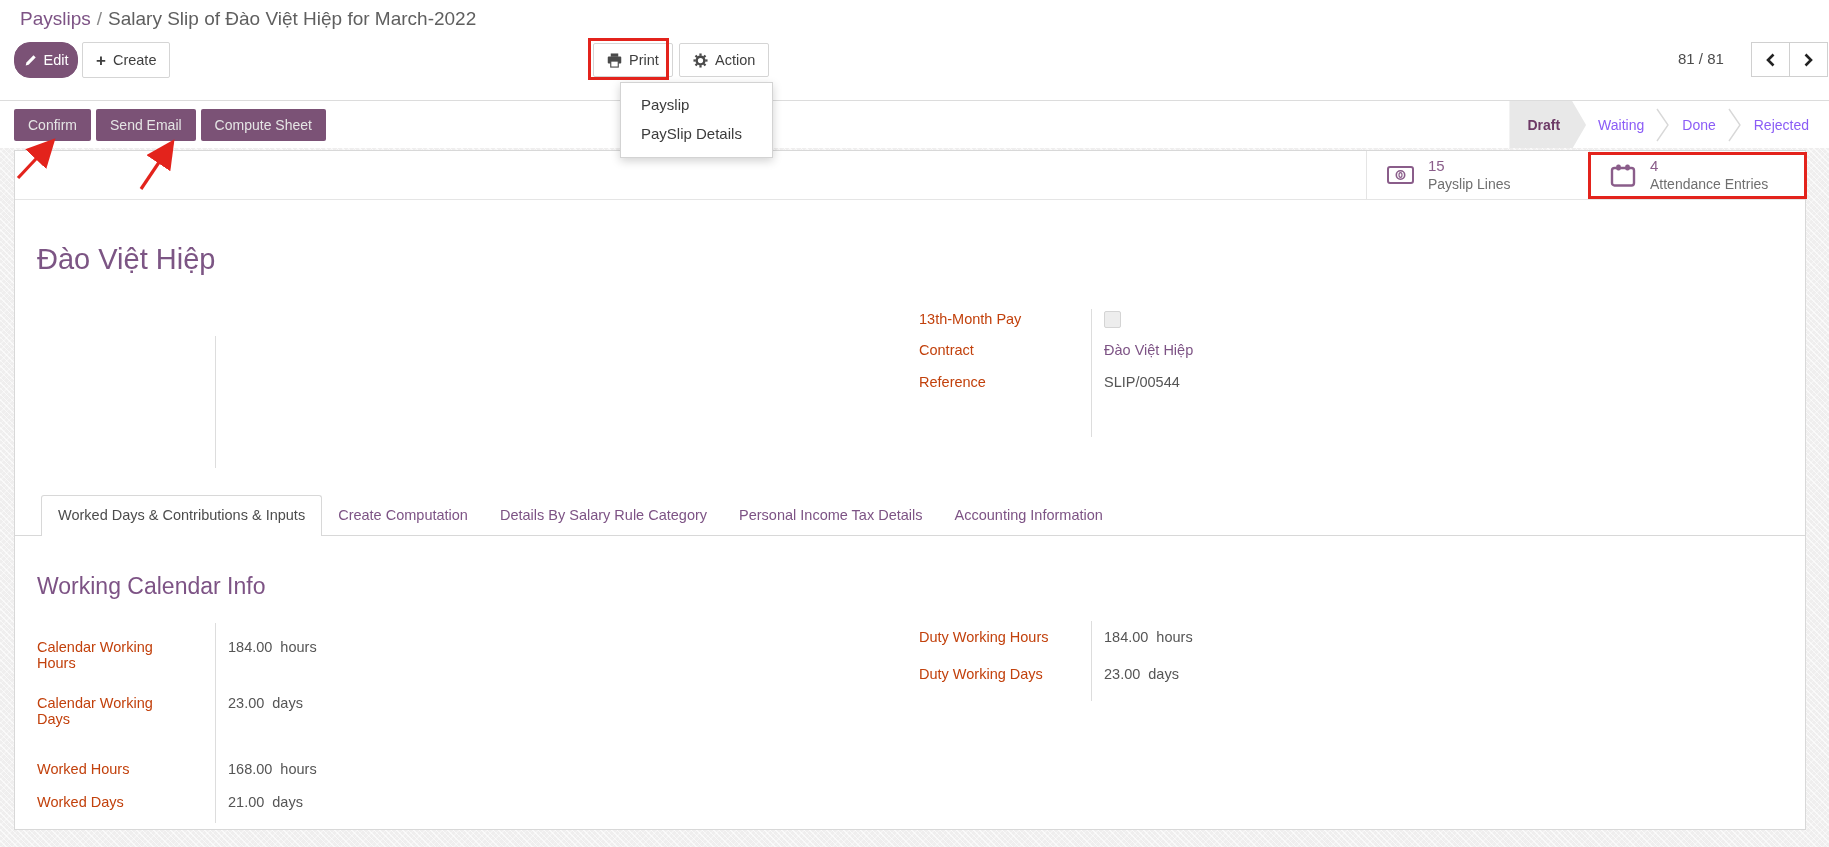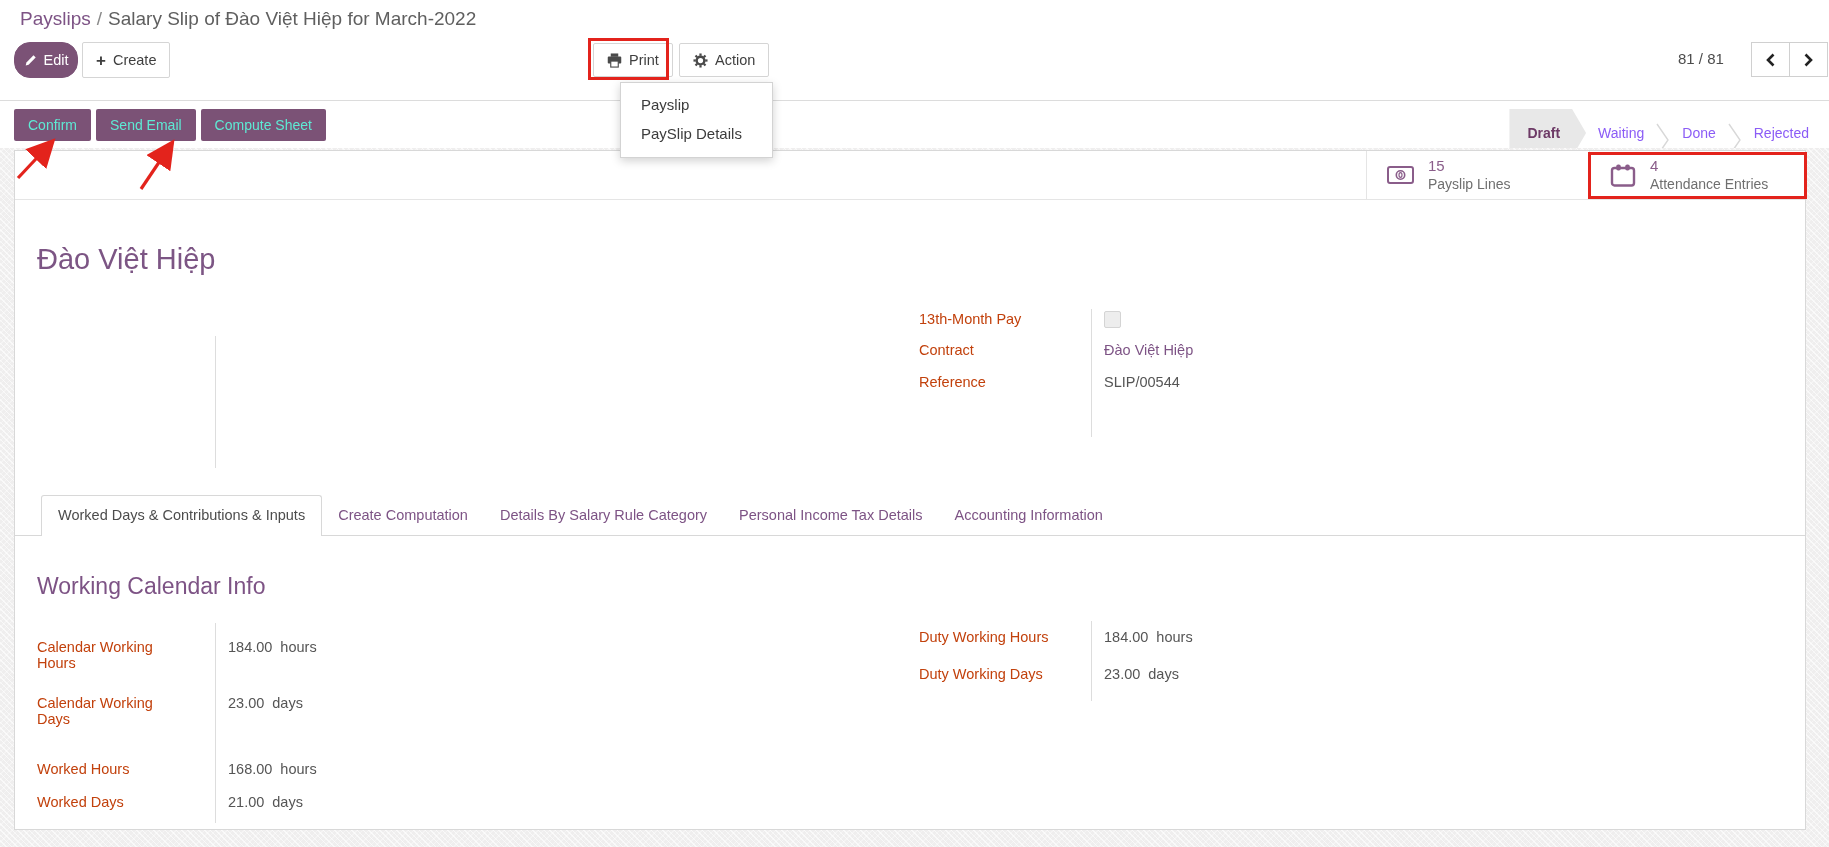--- a/index.html
+++ b/index.html
@@ -27,23 +27,23 @@
   .pager-value { position:absolute; left:1678px; top:50px; font-size:15px; color:#4c4c4c; }
   .pager-btns { position:absolute; left:1751px; top:42px; display:flex; }
   .pager-btn { width:39px; height:35px; background:#fff; border:1px solid #d0d0d0;
                display:flex; align-items:center; justify-content:center; cursor:pointer; }
   .pager-btn + .pager-btn { margin-left:-1px; }
 
   
   .statusbar { position:absolute; left:0; top:100px; width:100%; height:48px;
                background:#fff; border-top:1px solid #dcdcdc; }
   .statusbar-btns { position:absolute; left:14px; top:8px; display:flex; gap:5px; }
-  .sb-btn { height:32px; padding:0 14px; background:#7b5276; color:#5eead4; border:none;
+  .sb-btn { height:32px; padding:0 14px; background:#7b5276; color:#e5e5e5; border:none;
             font-size:14px; font-family:inherit; cursor:pointer; border-radius:2px; }
-  .steps { position:absolute; right:0; top:8px; height:48px; display:flex; align-items:flex-end; }
+  .steps { position:absolute; right:0; top:0; height:48px; display:flex; align-items:center; }
   .step { font-size:14px; color:#8b5cf6; padding:0 12px; line-height:48px; cursor:pointer; }
   .step.active { background:#e8e8e8; color:#6d3a66; font-weight:700; padding:0 26px 0 18px;
                  clip-path:polygon(0 0, calc(100% - 14px) 0, 100% 50%, calc(100% - 14px) 100%, 0 100%); }
   .step-sep { display:flex; align-items:center; }
 
   
   .content-bg { position:absolute; left:0; top:148px; width:100%; height:699px;
     background-color:#efeeee;
     background-image:repeating-linear-gradient(45deg, rgba(255,255,255,.65) 0 1px, transparent 1px 4px),
                      repeating-linear-gradient(-45deg, rgba(255,255,255,.35) 0 1px, transparent 1px 4px); }

